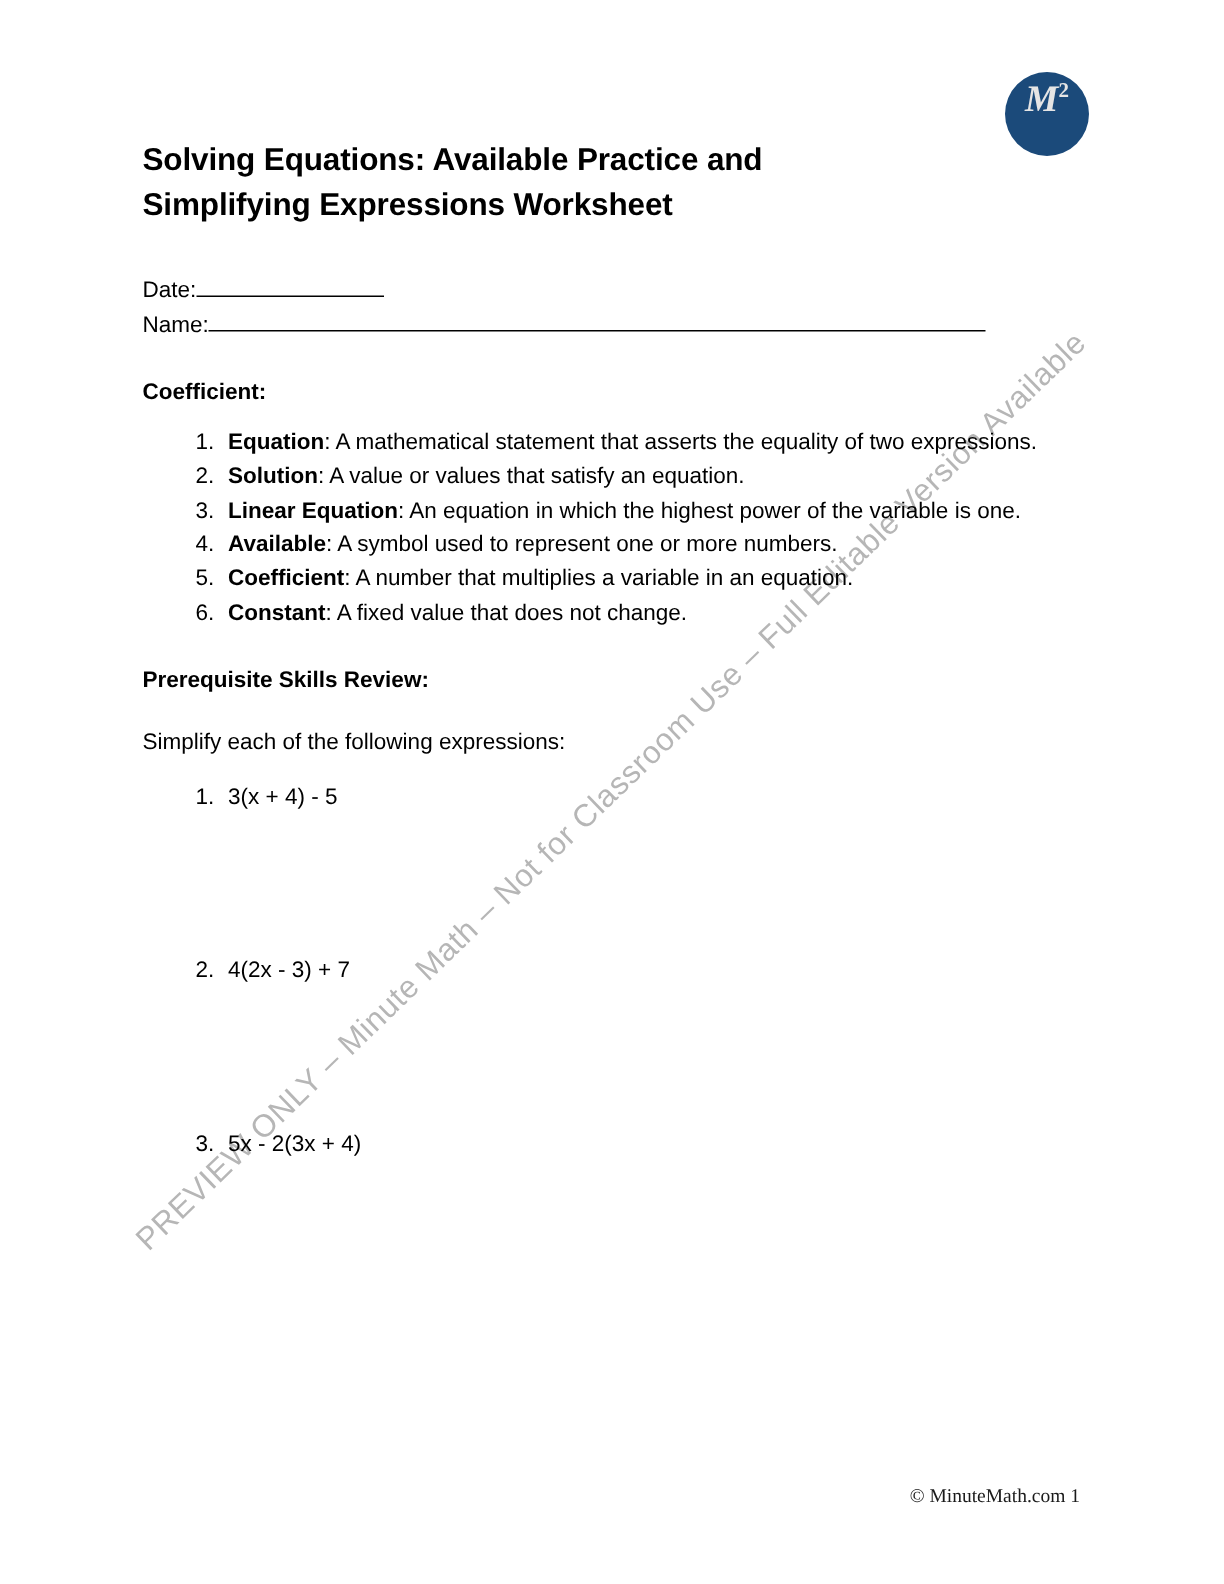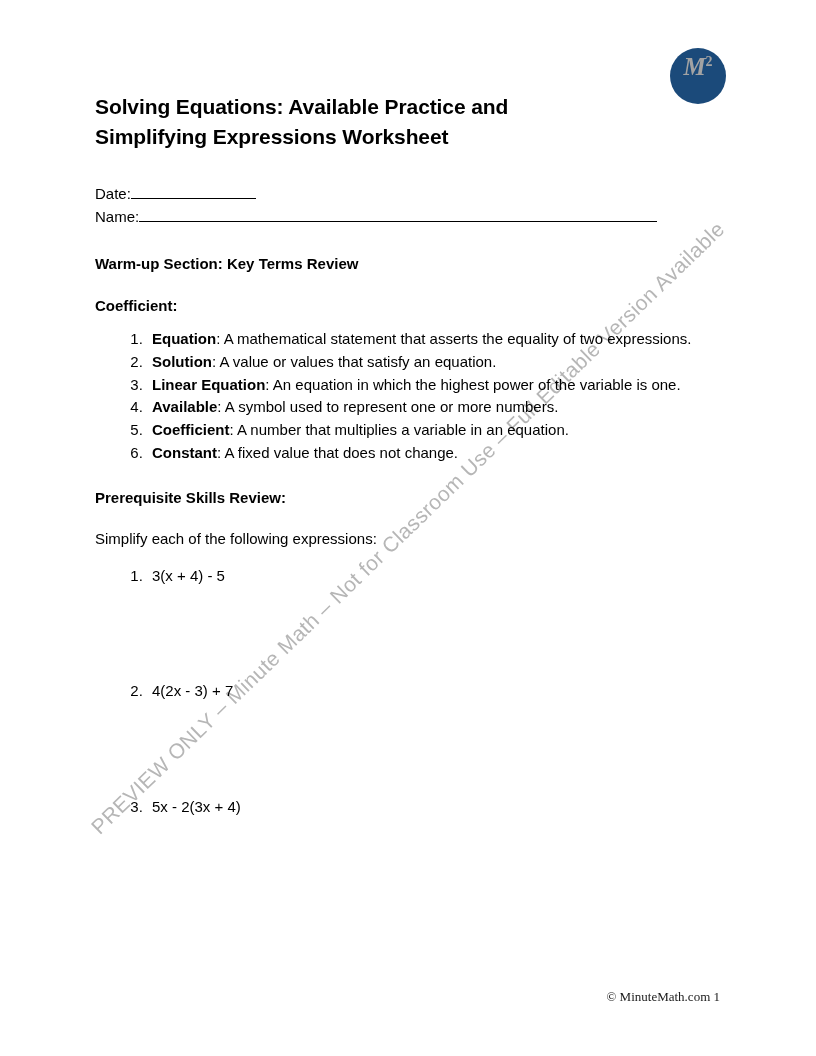--- a/index.html
+++ b/index.html
@@ -23,21 +23,21 @@
 
   
   .logo {
     position: absolute;
     top: 48px;
     left: 670px;
     width: 56px;
     height: 56px;
     border-radius: 50%;
     background: #1b4a7a;
-    color: #a3a3a3;
+    color: #e5e5e5;
     text-align: center;
     overflow: hidden;
   }
   .logo-mark {
     position: absolute;
     top: 6px;
     left: 0;
     right: 0;
     font-family: "Liberation Serif", serif;
     font-style: italic;
@@ -182,21 +182,20 @@
 
     <div class="fields">
       <div class="field-row">
         <span>Date:</span><span class="rule rule-date"></span>
       </div>
       <div class="field-row">
         <span>Name:</span><span class="rule rule-name"></span>
       </div>
     </div>
 
-    <div class="section-head">Warm-up Section: Key Terms Review</div>
 
     <div class="sub-head">Coefficient:</div>
 
     <ol class="defs">
       <li><b>Equation</b><span>: A mathematical statement that asserts the equality of two expressions.</span></li>
       <li><b>Solution</b><span>: A value or values that satisfy an equation.</span></li>
       <li><b>Linear Equation</b><span>: An equation in which the highest power of the variable is one.</span></li>
       <li><b>Available</b><span>: A symbol used to represent one or more numbers.</span></li>
       <li><b>Coefficient</b><span>: A number that multiplies a variable in an equation.</span></li>
       <li><b>Constant</b><span>: A fixed value that does not change.</span></li>

